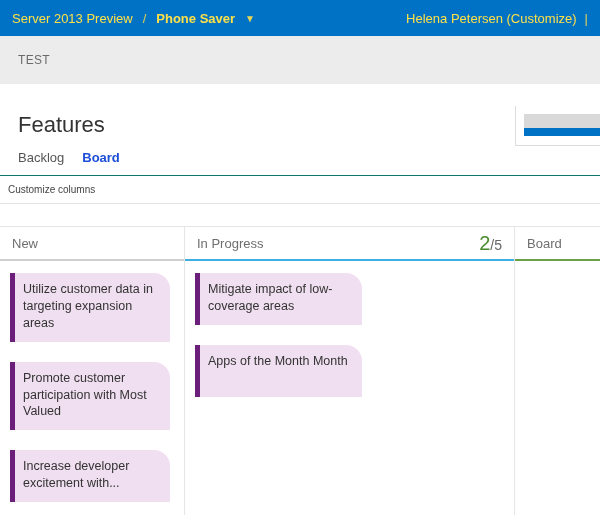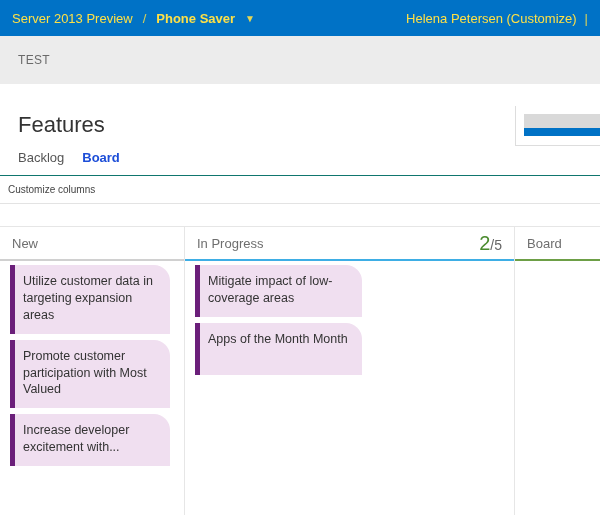--- a/index.html
+++ b/index.html
@@ -109,25 +109,25 @@
     font-size: 13px;
     border-bottom: 2px solid transparent;
     text-align: center;
   }
   .col.new .colhead { border-bottom-color: #d0d0d0; }
   .col.inprog .colhead { border-bottom-color: #3eaee5; }
   .col.done .colhead { border-bottom-color: #6d9f46; }
   .wip { margin-left: auto; color: #666; font-size: 14px; }
   .wip .cur { color: #4a8b2e; font-size: 20px; font-weight: 400; }
   .colbody {
-    padding: 4px 10px;
+    padding: 12px 10px;
     display: flex;
     flex-wrap: wrap;
     align-content: flex-start;
-    gap: 6px;
+    gap: 20px;
     overflow: hidden;
   }
   .card {
     background: #f0dff0;
     border-left: 5px solid #6b1f7a;
     border-top-right-radius: 16px;
     padding: 8px 10px 10px 8px;
     font-size: 12.5px;
     line-height: 1.35;
     color: #333;

